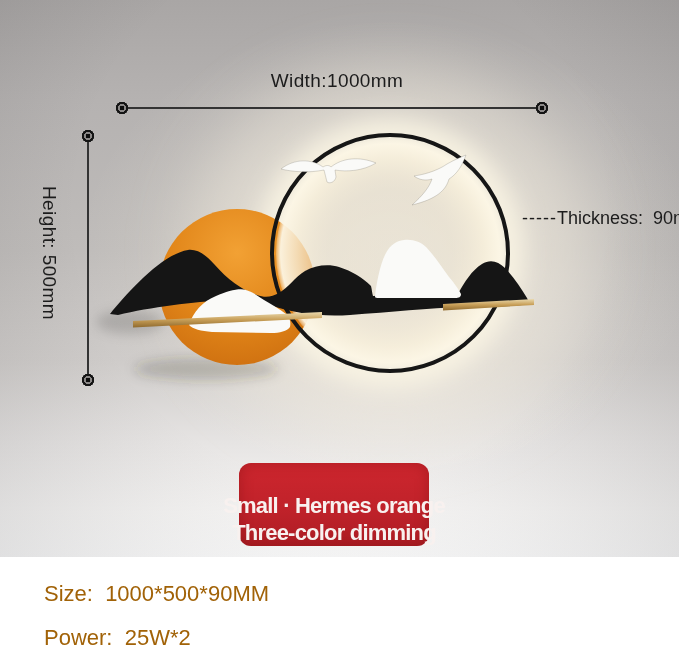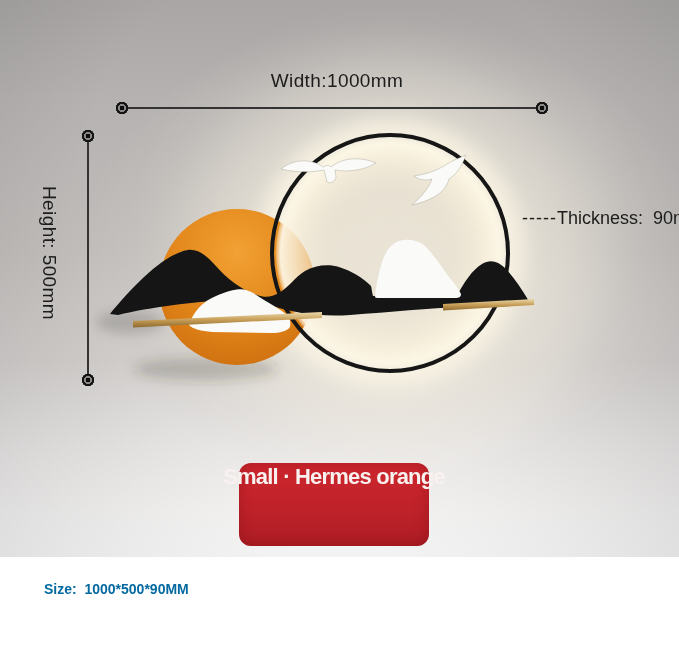--- a/index.html
+++ b/index.html
@@ -31,30 +31,30 @@
     letter-spacing:.4px;white-space:pre;
   }
   .h-label{writing-mode:vertical-rl;}
   .thickness{position:absolute;color:var(--text-dark,#1c1c1c);font-size:18px;font-weight:500;white-space:pre;}
   .thickness .leader{letter-spacing:1px;font-weight:400;}
   
   .badge{
     position:absolute;left:239px;top:463px;width:190px;height:83px;border-radius:12px;
     background:linear-gradient(180deg,#cd262e 0%,var(--badge-red,#c0222a) 55%,#ad1d24 100%);
     box-shadow:inset 0 0 14px rgba(110,8,12,.35);
-    display:flex;flex-direction:column;justify-content:space-between;align-items:center;
+    display:flex;flex-direction:column;justify-content:flex-end;align-items:center;
   }
   .badge .line{
     color:var(--badge-text,#f8f1ef);font-size:22px;font-weight:bold;line-height:27px;
     white-space:nowrap;letter-spacing:-.8px;text-align:center;
   }
   
   .spec-panel{position:absolute;left:0;top:557px;width:679px;height:101px;background:var(--panel-bg,#fff);}
   .cell{
-    position:absolute;color:#0369a1;font-size:14px;font-weight:700;white-space:pre;
+    position:absolute;color:#a16207;font-size:22px;font-weight:400;white-space:pre;
   }
   .cell-size{left:44px;top:581px;}
   .cell-area{left:366px;top:580px;}
   .cell-power{left:44px;top:625px;}
   .cell-space{left:366px;top:624px;}
 </style>
 </head>
 <body>
 
 <div id="stage">
@@ -145,21 +145,23 @@
   <div class="dim-line" style="left:87px;top:136px;width:2px;height:244px;"></div>
   <div class="dim-dot" style="left:88px;top:136px;"></div>
   <div class="dim-dot" style="left:88px;top:380px;"></div>
 
   <div class="thickness" style="left:502px;top:187px;">
     <span class="leader">-----</span><span>Thickness:  90mm</span>
   </div>
 
   <div class="badge">
     <div class="line">Small · Hermes orange</div>
+    <div class="line">Three-color dimming</div>
   </div>
 
   <div class="spec-panel">
     
     
   </div>
   <div class="cell cell-size">Size:  1000*500*90MM</div>
+  <div class="cell cell-power">Power:  25W*2</div>
 
 </div>
 
 </body></html>

